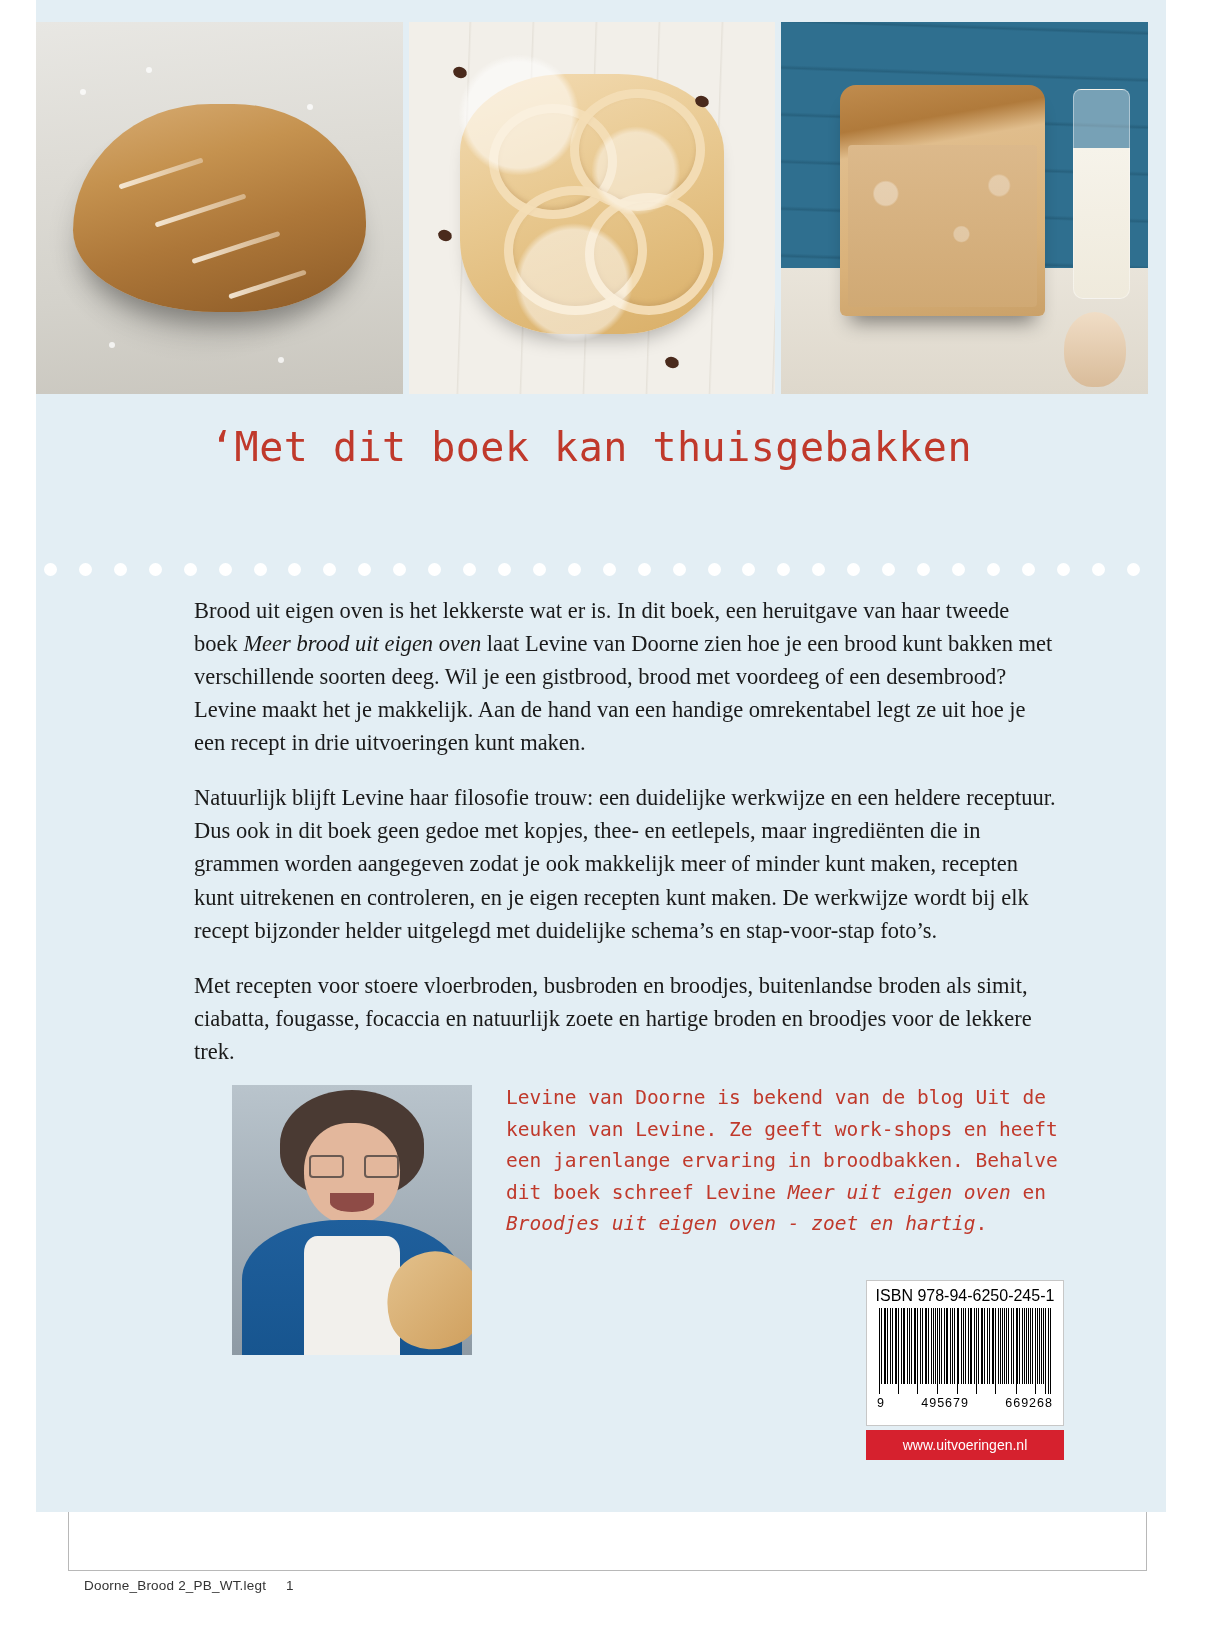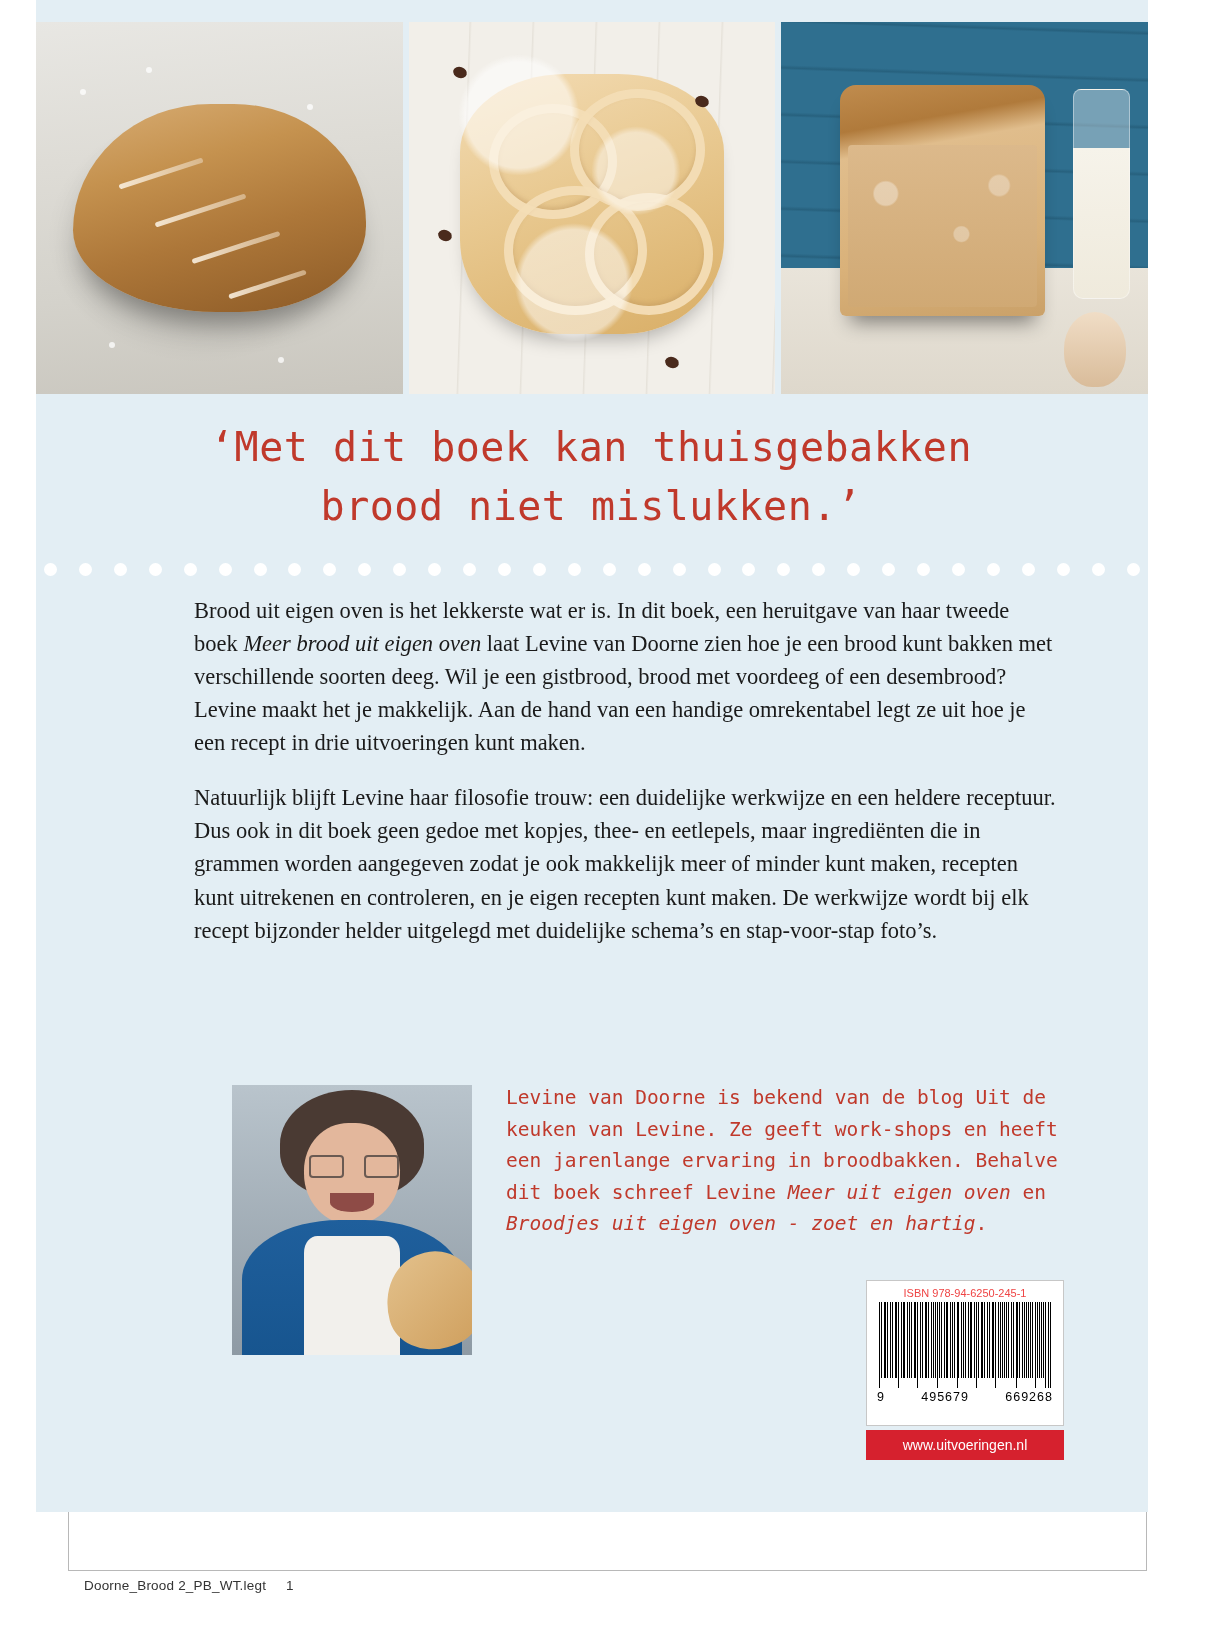--- a/index.html
+++ b/index.html
@@ -32,20 +32,21 @@
   .crop-h-bottom{ left: 68px;  top: 1570px; width: 1079px; height: 1px; }
 
   
   .cover {
     position: absolute;
     left: 36px;
     top: 0;
     width: 1112px;
     height: 1512px;
     background: #e3eef4;
+    padding-left: 18px;
   }
 
   
   .photo-strip {
     position: absolute;
     left: 0;
     top: 22px;
     width: 1112px;
     height: 372px;
     display: flex;
@@ -310,22 +311,22 @@
     top: 1280px;
     width: 198px;
     height: 146px;
     background: #ffffff;
     border: 1px solid #c7c7c7;
     box-sizing: border-box;
     padding: 6px 8px 4px 8px;
   }
   .isbn-label {
     font-family: "Liberation Sans", sans-serif;
-    font-size: 11px;
-    color: #ef4444;
+    font-size: 16px;
+    color: #000000;
     text-align: center;
     margin-bottom: 3px;
   }
   .bars {
     height: 86px;
     display: flex;
     align-items: stretch;
     gap: 1px;
     padding: 0 4px;
   }
@@ -410,21 +411,20 @@
           <div class="crumb"></div>
         </div>
         <div class="milk-bottle"></div>
         <div class="egg-shell"></div>
       </div>
 
     </div>
 
     <div class="quote">
       <span class="line">‘Met dit boek kan thuisgebakken</span>
-      <span class="line">brood niet mislukken.’</span>
     </div>
 
     <div class="dots" id="dot-divider">
         <div class="dot"></div>
         <div class="dot"></div>
         <div class="dot"></div>
         <div class="dot"></div>
         <div class="dot"></div>
         <div class="dot"></div>
         <div class="dot"></div>
@@ -451,20 +451,21 @@
         <div class="dot"></div>
         <div class="dot"></div>
         <div class="dot"></div>
         <div class="dot"></div>
         <div class="dot"></div>
       </div>
 
     <div class="body-text" id="body-text">
         <p><span>Brood uit eigen oven is het lekkerste wat er is. In dit boek, een heruitgave van haar tweede boek </span><em>Meer brood uit eigen oven</em><span> laat Levine van Doorne zien hoe je een brood kunt bakken met verschillende soorten deeg. Wil je een gistbrood, brood met voordeeg of een desembrood? Levine maakt het je makkelijk. Aan de hand van een handige omrekentabel legt ze uit hoe je een recept in drie uitvoeringen kunt maken.</span></p>
         <p><span>Natuurlijk blijft Levine haar filosofie trouw: een duidelijke werkwijze en een heldere receptuur. Dus ook in dit boek geen gedoe met kopjes, thee- en eetlepels, maar ingrediënten die in grammen worden aangegeven zodat je ook makkelijk meer of minder kunt maken, recepten kunt uitrekenen en controleren, en je eigen recepten kunt maken. De werkwijze wordt bij elk recept bijzonder helder uitgelegd met duidelijke schema’s en stap-voor-stap foto’s.</span></p>
+        <p><span>Met recepten voor stoere vloerbroden, busbroden en broodjes, buitenlandse broden als simit, ciabatta, fougasse, focaccia en natuurlijk zoete en hartige broden en broodjes voor de lekkere trek.</span></p>
       </div>
 
     <div class="author-photo">
       <div class="ap-hair"></div>
       <div class="ap-face"></div>
       <div class="ap-glass" style="left:32%;"></div>
       <div class="ap-glass" style="left:55%;"></div>
       <div class="ap-smile"></div>
       <div class="ap-body"></div>
       <div class="ap-apron"></div>

